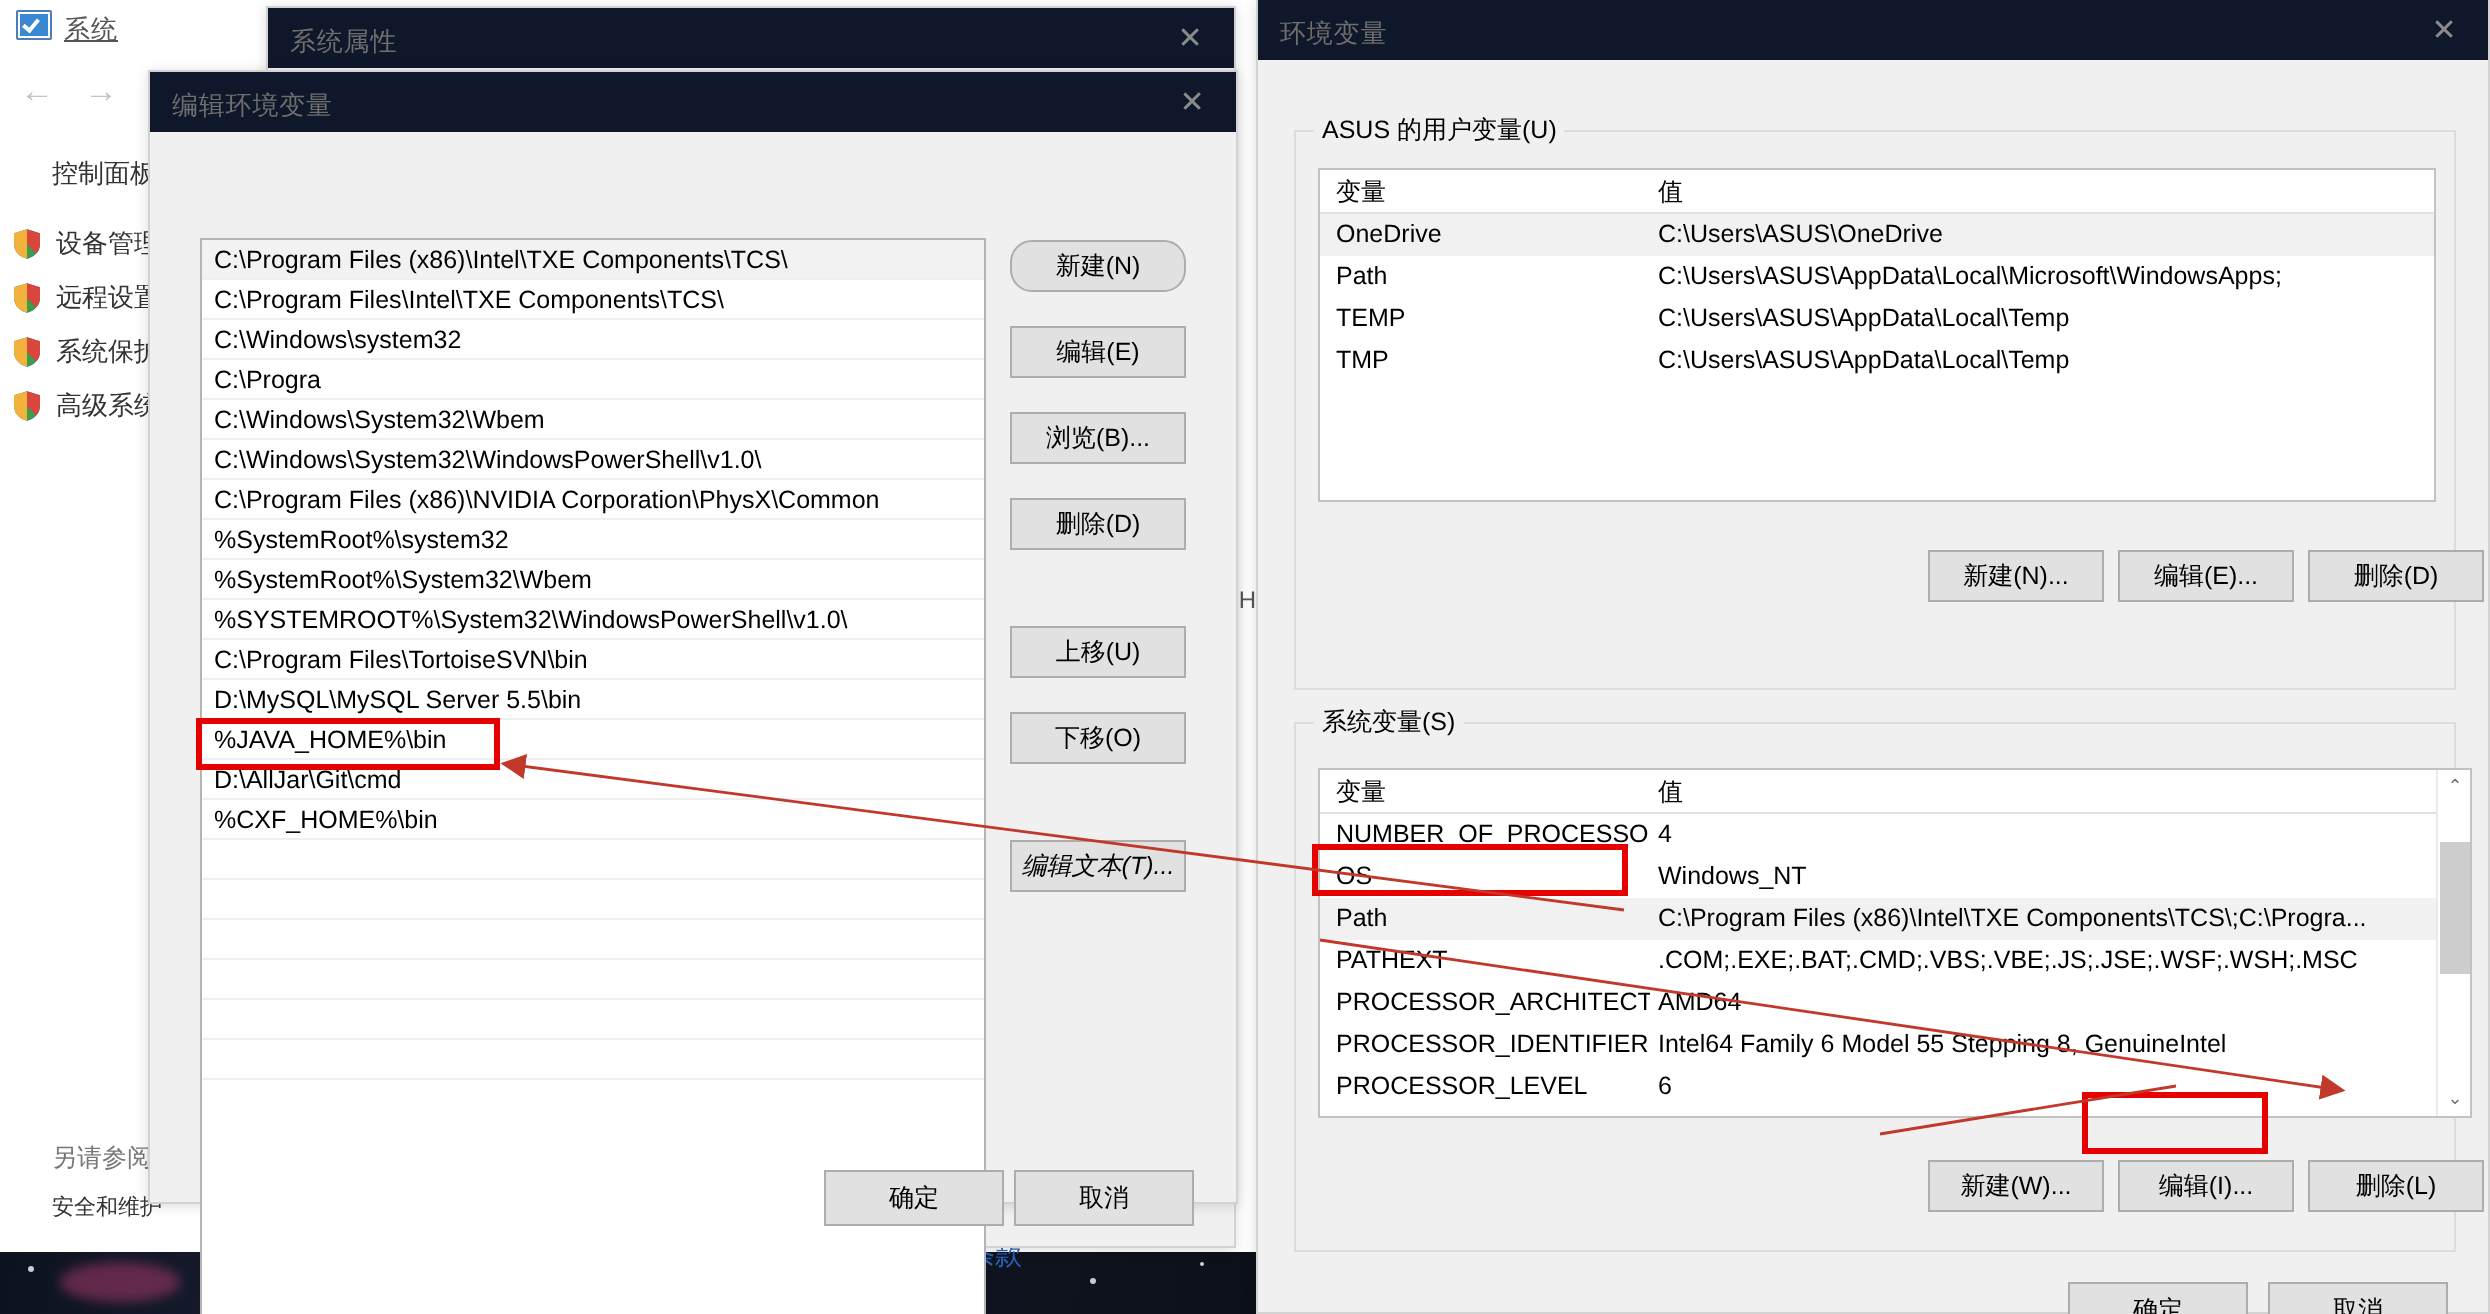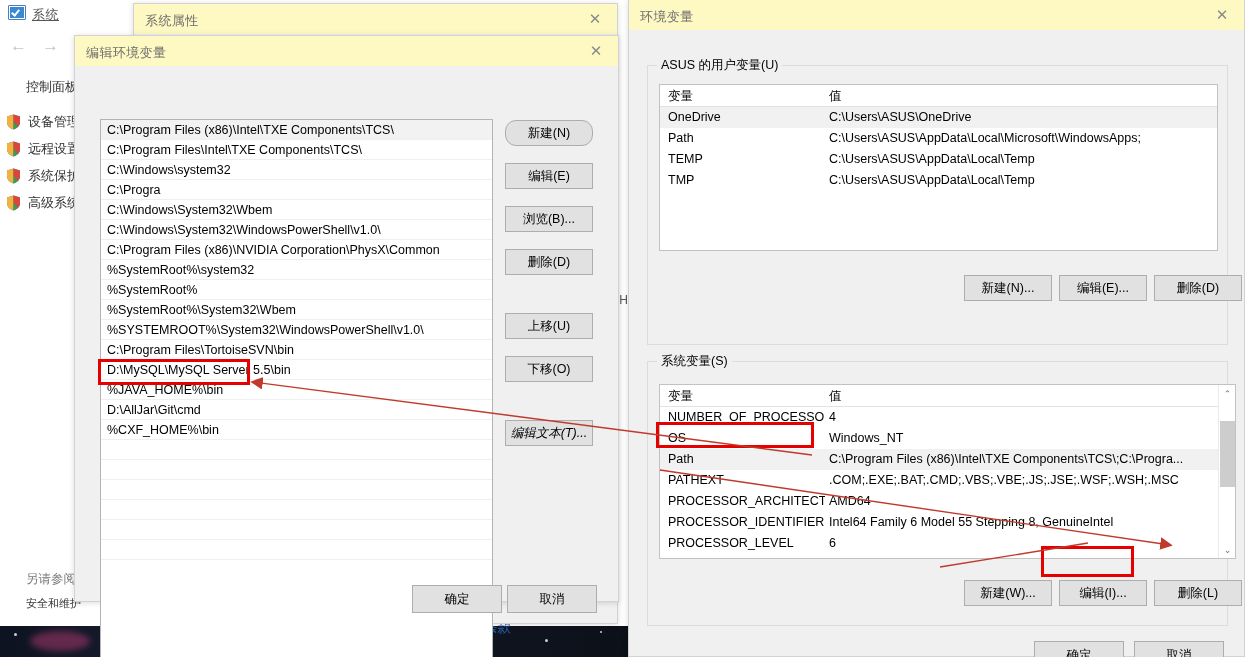--- a/index.html
+++ b/index.html
@@ -74,21 +74,21 @@
   .wm-line2 a { color: #2a63b8; text-decoration: none; }
 
   
   .dlg {
     position: absolute; background: #f0f0f0;
     border: 1px solid #d2d2d2;
     box-shadow: 0 1px 6px rgba(0,0,0,0.14);
   }
   .dlg-titlebar {
     position: absolute; left: 0; top: 0; right: 0; height: 31px;
-    background: #fef9c3; border-bottom: 1px solid #f0f0f0;
+    background: #0f172a; border-bottom: 1px solid #f0f0f0;
   }
   .dlg-title {
     position: absolute; left: 11px; top: 8px; font-size: 13px; color: #6e6e6e;
     letter-spacing: .4px;
   }
   .dlg-close {
     position: absolute; right: 0; top: 0; width: 44px; height: 31px;
     display: flex; align-items: center; justify-content: center;
     color: #8a8a8a; font-size: 15px; line-height: 1; font-family: "DejaVu Sans", sans-serif;
   }
@@ -281,21 +281,20 @@
 
       <div class="listbox" style="left:25px;top:52px;width:393px;height:562px;">
         <div class="lb-row sel">C:\Program Files (x86)\Intel\TXE Components\TCS\</div>
         <div class="lb-row">C:\Program Files\Intel\TXE Components\TCS\</div>
         <div class="lb-row">C:\Windows\system32</div>
         <div class="lb-row">C:\Progra</div>
         <div class="lb-row">C:\Windows\System32\Wbem</div>
         <div class="lb-row">C:\Windows\System32\WindowsPowerShell\v1.0\</div>
         <div class="lb-row">C:\Program Files (x86)\NVIDIA Corporation\PhysX\Common</div>
         <div class="lb-row">%SystemRoot%\system32</div>
-        <div class="lb-row">%SystemRoot%</div>
         <div class="lb-row">%SystemRoot%\System32\Wbem</div>
         <div class="lb-row">%SYSTEMROOT%\System32\WindowsPowerShell\v1.0\</div>
         <div class="lb-row">C:\Program Files\TortoiseSVN\bin</div>
         <div class="lb-row">D:\MySQL\MySQL Server 5.5\bin</div>
         <div class="lb-row">%JAVA_HOME%\bin</div>
         <div class="lb-row">D:\AllJar\Git\cmd</div>
         <div class="lb-row">%CXF_HOME%\bin</div>
         <div class="lb-row blank">&nbsp;</div>
         <div class="lb-row blank">&nbsp;</div>
         <div class="lb-row blank">&nbsp;</div>

